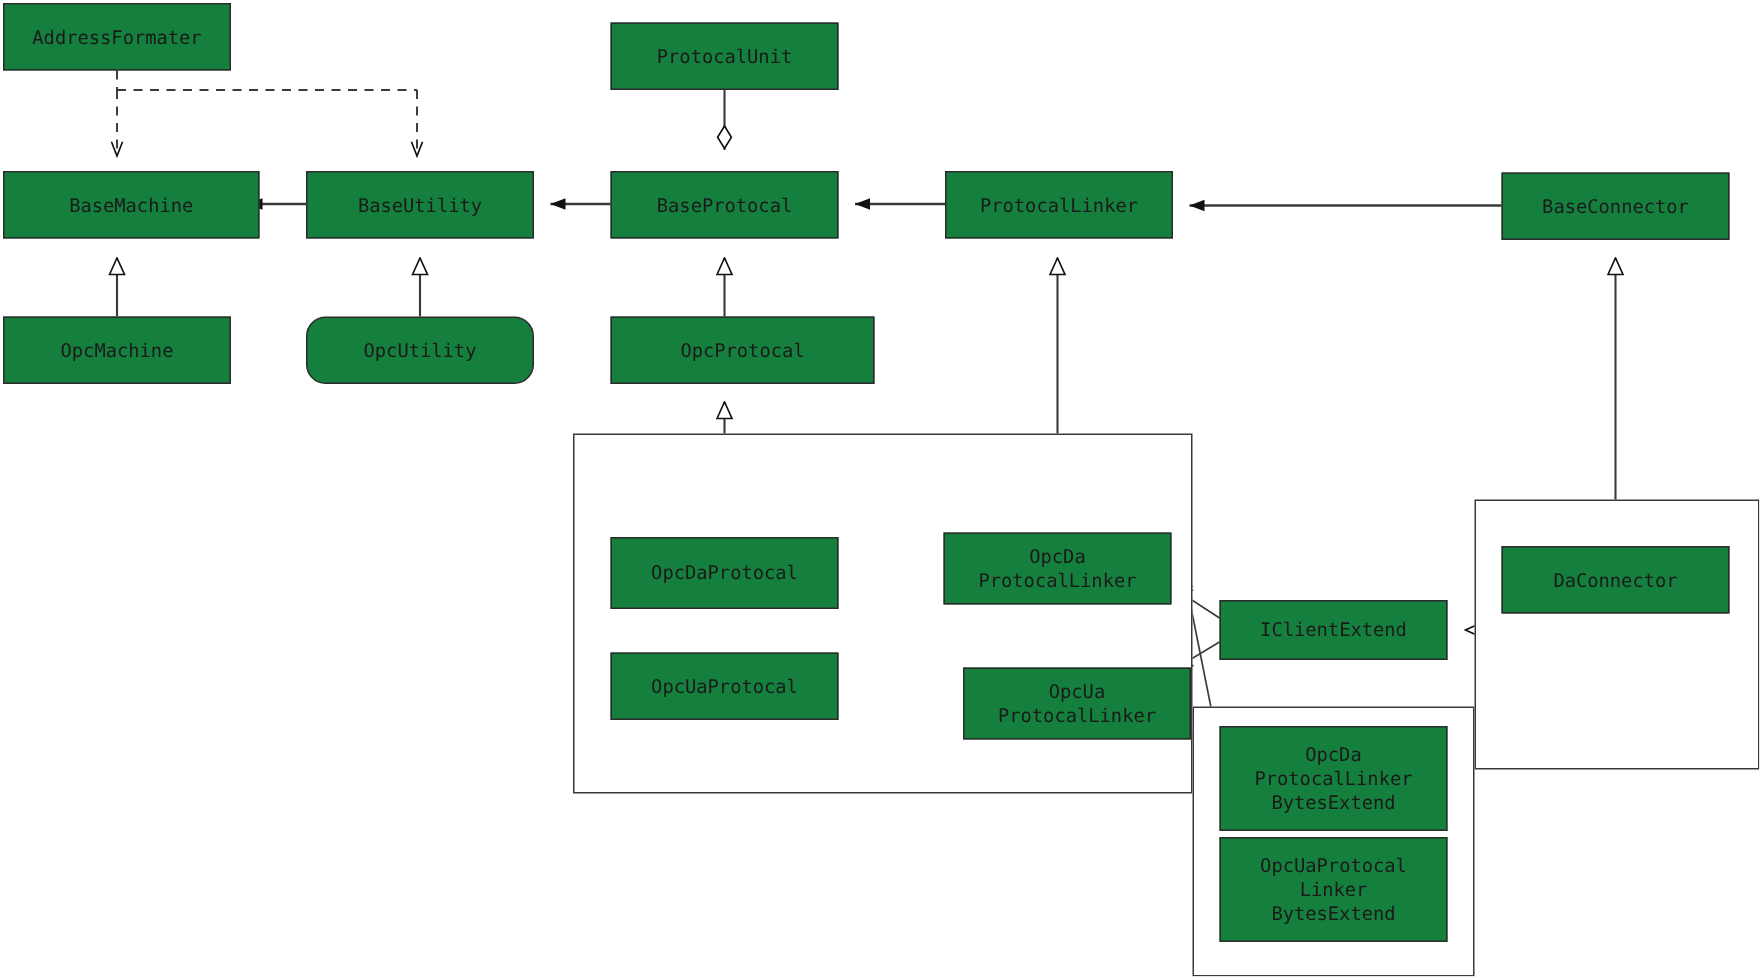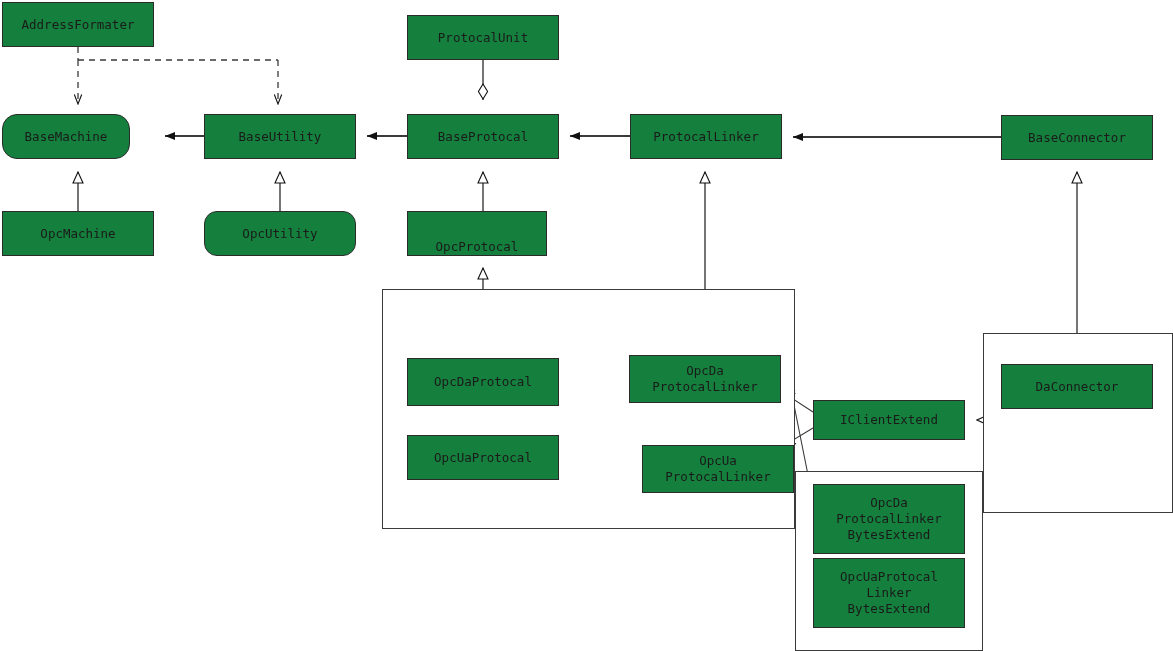--- a/index.html
+++ b/index.html
@@ -124,39 +124,39 @@
     </g>
   </svg>
 
   <div class="group" style="left: 382px; top: 289px; width: 413px; height: 240px;"></div>
   <div class="group" style="left: 983px; top: 333px; width: 190px; height: 180px;"></div>
   <div class="group" style="left: 795px; top: 471px; width: 188px; height: 180px;"></div>
 
   <div class="node" style="left: 2px; top: 2px; width: 152px; height: 45px;">
     <span class="label">AddressFormater</span>
   </div>
-  <div class="node" style="left: 2px; top: 114px; width: 128px; height: 45px; border-radius: 15px;">
+  <div class="node" style="left: 2px; top: 114px; width: 171px; height: 45px;">
     <span class="label">BaseMachine</span>
   </div>
   <div class="node" style="left: 2px; top: 211px; width: 152px; height: 45px;">
     <span class="label">OpcMachine</span>
   </div>
   <div class="node" style="left: 204px; top: 114px; width: 152px; height: 45px;">
     <span class="label">BaseUtility</span>
   </div>
   <div class="node" style="left: 204px; top: 211px; width: 152px; height: 45px; border-radius: 13px;">
     <span class="label">OpcUtility</span>
   </div>
   <div class="node" style="left: 407px; top: 15px; width: 152px; height: 45px;">
     <span class="label">ProtocalUnit</span>
   </div>
   <div class="node" style="left: 407px; top: 114px; width: 152px; height: 45px;">
     <span class="label">BaseProtocal</span>
   </div>
-  <div class="node" style="left: 407px; top: 211px; width: 140px; height: 45px; align-items: flex-end;">
+  <div class="node" style="left: 407px; top: 211px; width: 176px; height: 45px;">
     <span class="label">OpcProtocal</span>
   </div>
   <div class="node" style="left: 630px; top: 114px; width: 152px; height: 45px;">
     <span class="label">ProtocalLinker</span>
   </div>
   <div class="node" style="left: 1001px; top: 115px; width: 152px; height: 45px;">
     <span class="label">BaseConnector</span>
   </div>
   <div class="node" style="left: 407px; top: 358px; width: 152px; height: 48px;">
     <span class="label">OpcDaProtocal</span>

